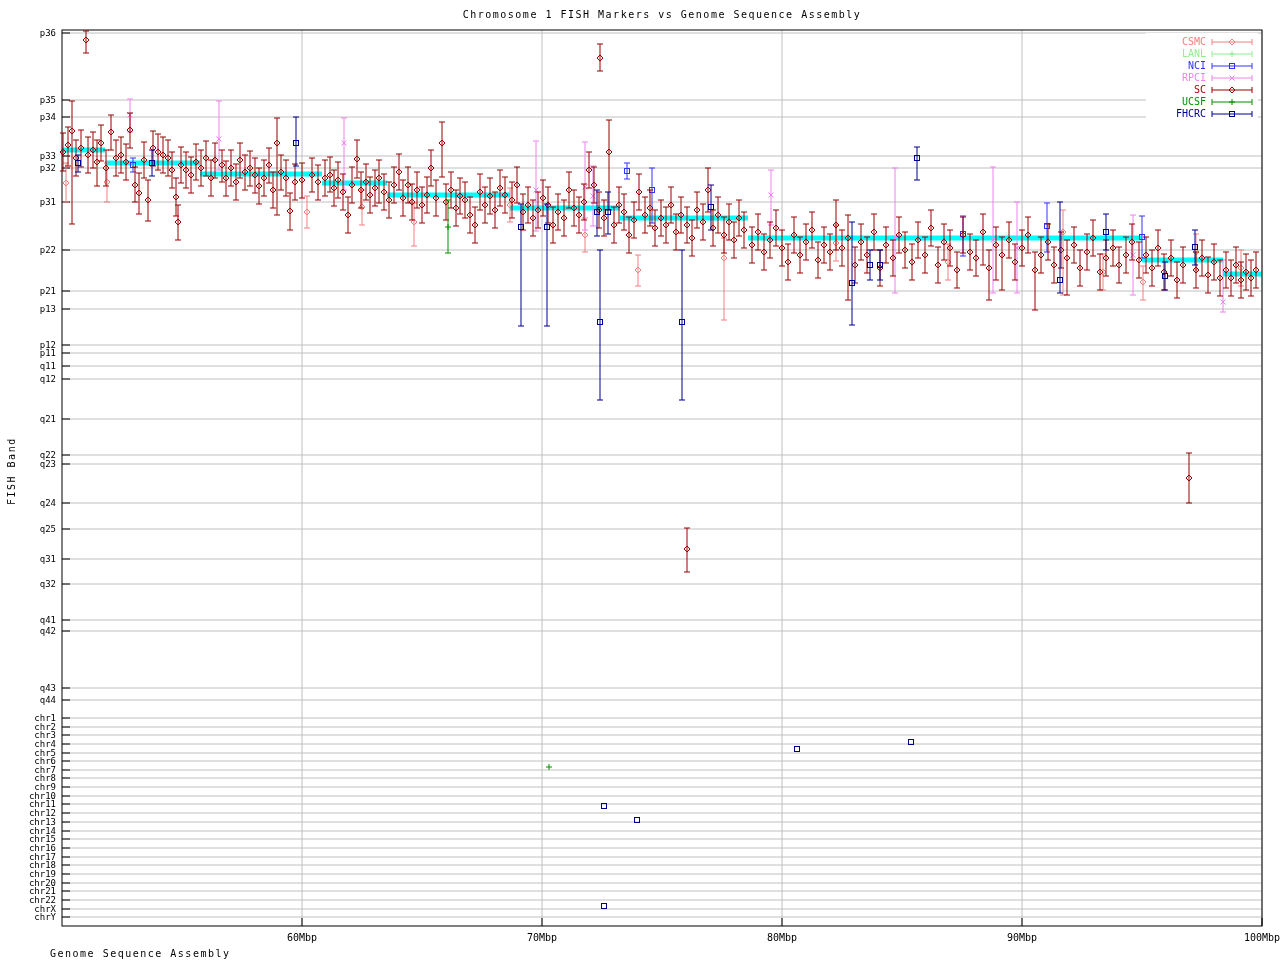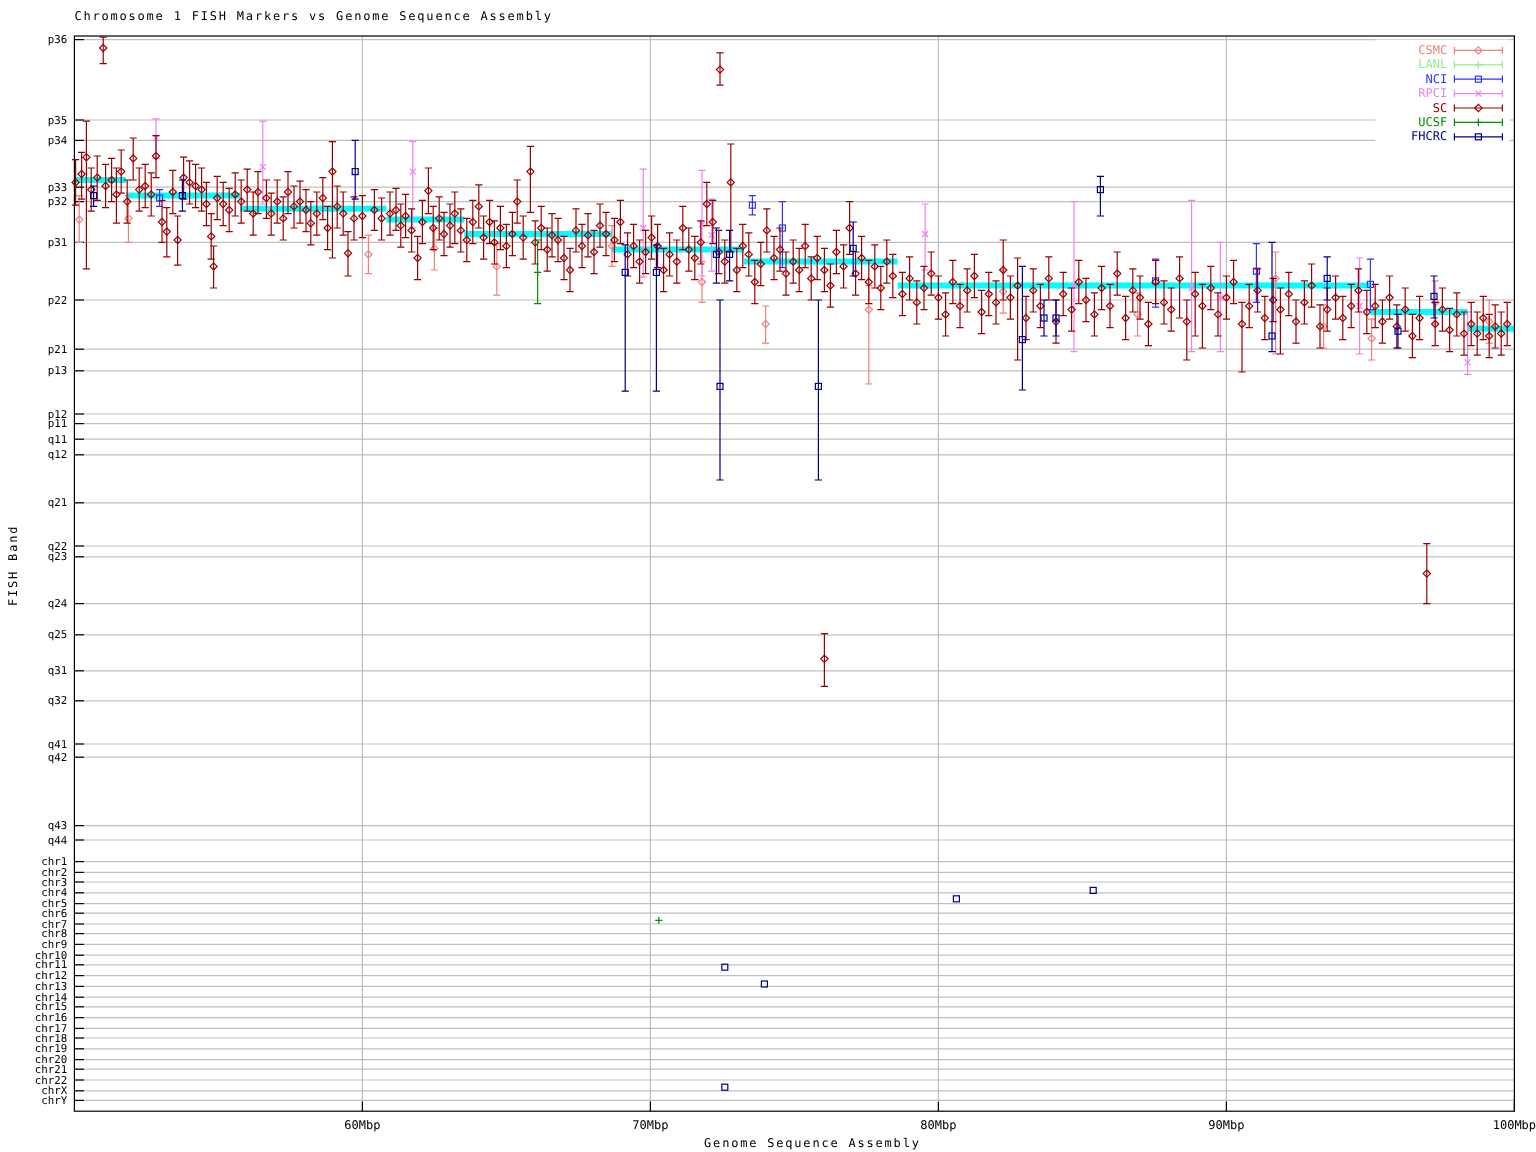--- a/index.html
+++ b/index.html
@@ -1,20 +1,20 @@
 <!DOCTYPE html>
 <html><head>
 <meta charset="utf-8">
 <style>
   html,body{margin:0;padding:0;background:#fff;}
   .chart{position:relative;width:1280px;height:960px;background:#fff;
          font-family:"DejaVu Sans Mono",monospace;color:#000;overflow:hidden;}
-  .title{position:absolute;left:62px;top:9px;width:1200px;
+  .title{position:absolute;left:62px;top:9px;width:1200px;text-align:center;
          font-size:10px;letter-spacing:1.5px;white-space:nowrap;}
-  .xlabel{position:absolute;left:77px;top:948px;width:1200px;text-align:center;
+  .xlabel{position:absolute;left:50px;top:948px;width:1200px;text-align:left;
           font-size:10px;letter-spacing:1.5px;white-space:nowrap;}
   .ylabel{position:absolute;left:6px;top:505px;font-size:10px;letter-spacing:1.5px;
           transform:rotate(-90deg);transform-origin:0 0;white-space:nowrap;}
   svg{position:absolute;left:0;top:0;font-family:"DejaVu Sans Mono",monospace;}
 </style>
 </head>
 <body>
 
 <div class="chart">
   <div class="title">Chromosome 1 FISH Markers vs Genome Sequence Assembly</div>

